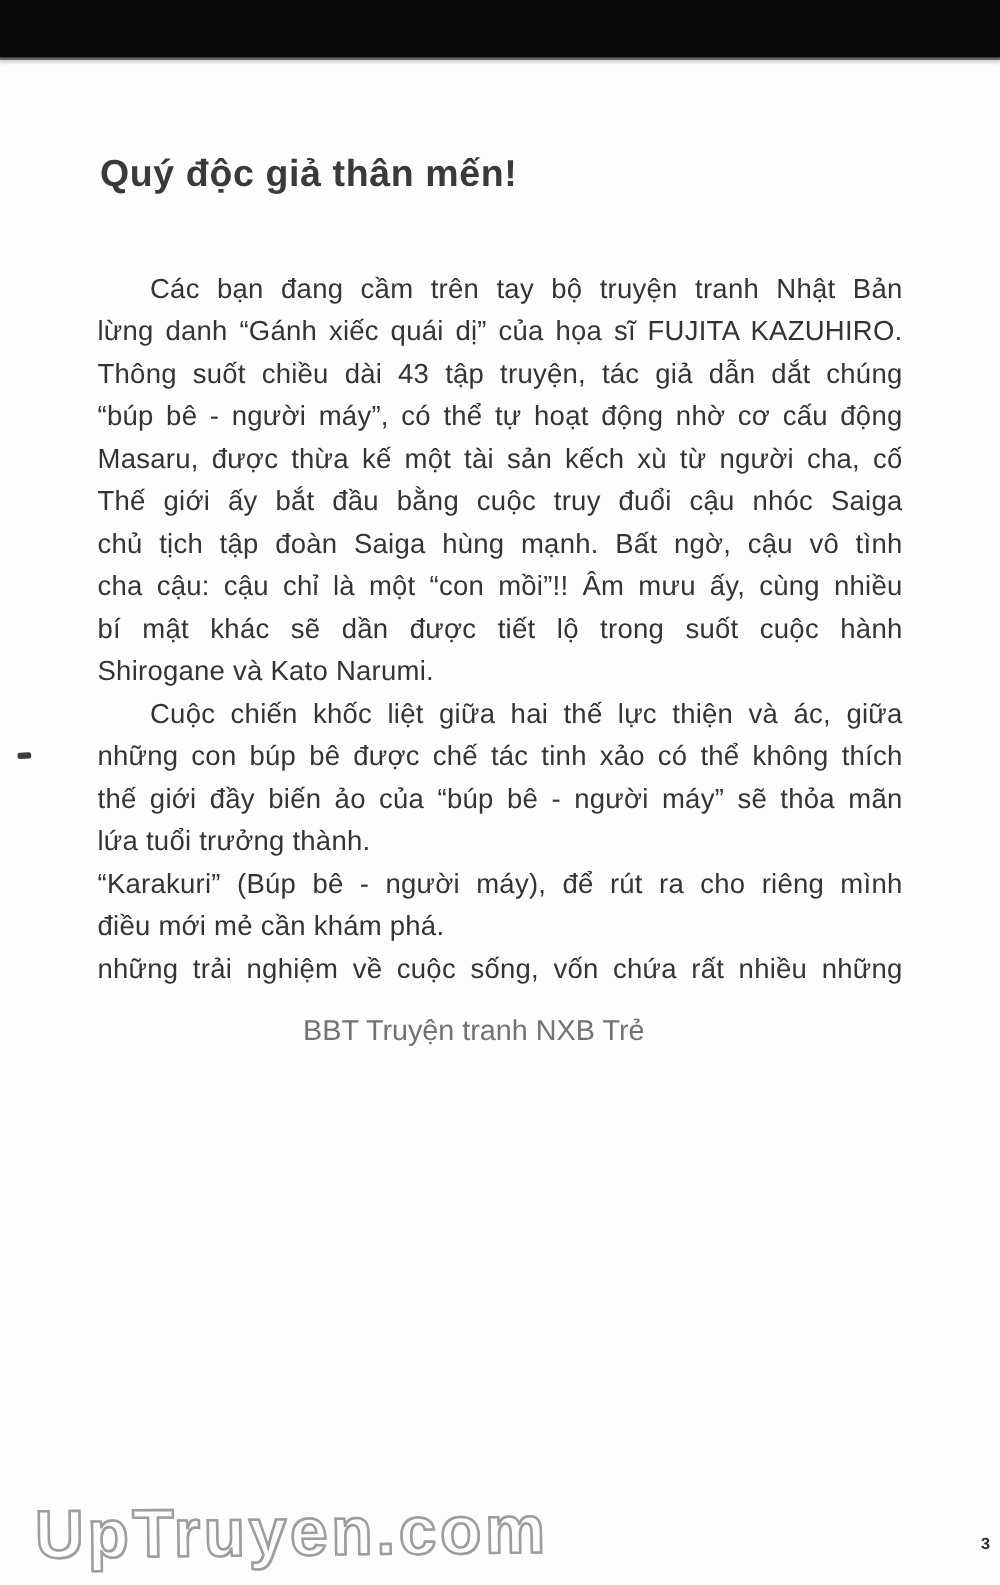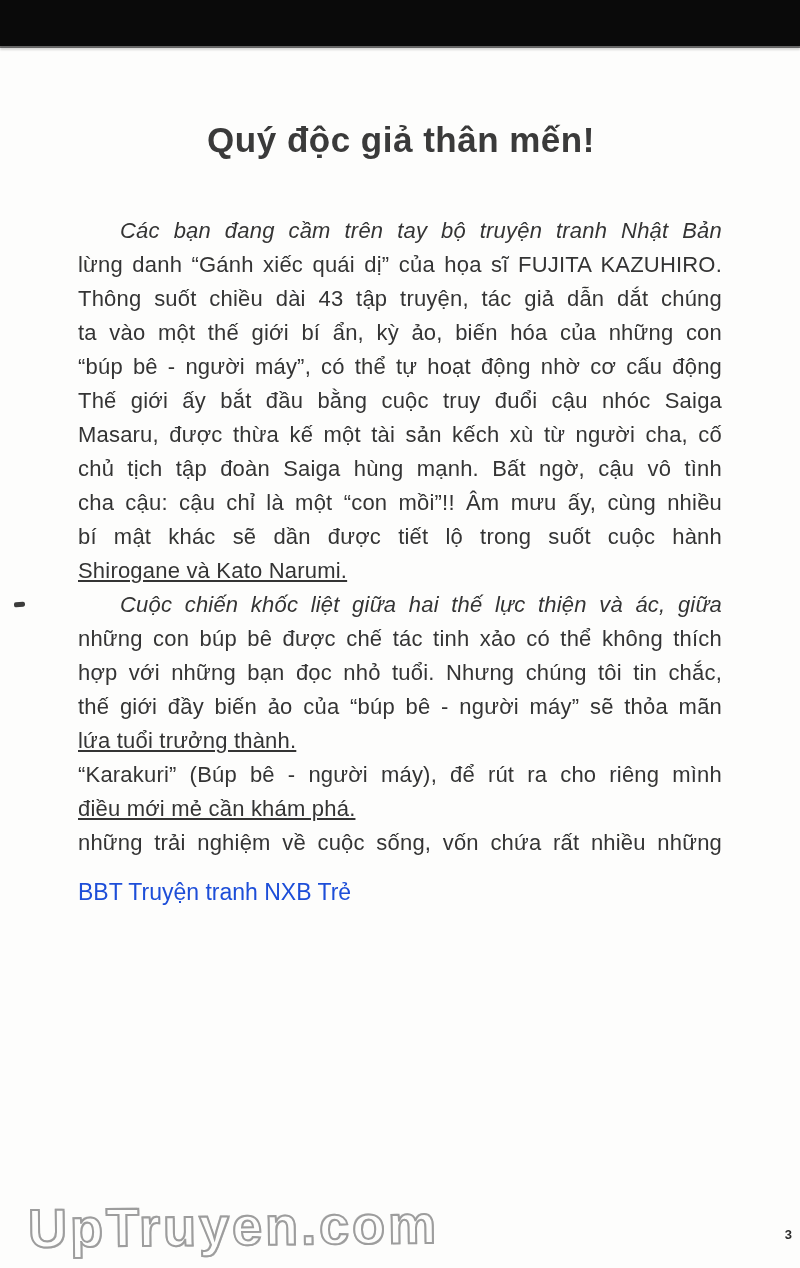--- a/index.html
+++ b/index.html
@@ -14,50 +14,48 @@
   .top-bar{
     position:absolute;top:0;left:0;width:800px;height:46px;
     background:#0a0a0a;
     box-shadow:0 2px 0 rgba(10,10,10,.55), 0 4px 2px rgba(10,10,10,.15);
   }
   .content{
     position:absolute;top:118px;left:78px;width:644px;
   }
   .doc-title{
     margin:0 0 52px 2px;
-    font-size:35px;line-height:44px;
+    font-size:30px;line-height:44px;
     font-weight:600;
     letter-spacing:.5px;
     color:#3a3a3a;
-    text-align:center;
   }
   .para{margin:0;}
   .line{
     font-size:22px;
     line-height:34px;height:34px;
     letter-spacing:.2px;
     text-align:justify;
     -moz-text-align-last:justify;
     text-align-last:justify;
     white-space:normal;
     overflow:hidden;
     color:#343434;
   }
-  .line.first{text-indent:42px;font-style:italic;}
+  .line.first{text-indent:42px;}
   .line.last{
     -moz-text-align-last:left;
     text-align-last:left;
-    text-decoration:underline;
   }
   .signature{
     margin-top:16px;
     padding-right:42px;
-    text-align:left;
+    text-align:center;
     font-size:23px;line-height:32px;
-    color:#1d4ed8;
+    color:#737373;
   }
   .watermark{
     position:absolute;
     left:28px;bottom:12px;
     font-size:54px;line-height:60px;
     font-weight:bold;
     letter-spacing:3px;
     color:#fdfdfc;
     -webkit-text-stroke:2px #9d9d9d;
     text-shadow:
@@ -90,33 +88,31 @@
   <div class="edge-mark"></div>
 
   <div class="content">
     <h1 class="doc-title">Quý độc giả thân mến!</h1>
 
     <div>
         <div class="para">
           <div class="line first">Các bạn đang cầm trên tay bộ truyện tranh Nhật Bản</div>
           <div class="line">lừng danh “Gánh xiếc quái dị” của họa sĩ FUJITA KAZUHIRO.</div>
           <div class="line">Thông suốt chiều dài 43 tập truyện, tác giả dẫn dắt chúng</div>
-          <div class="line">ta vào một thế giới bí ẩn, kỳ ảo, biến hóa của những con</div>
           <div class="line">“búp bê - người máy”, có thể tự hoạt động nhờ cơ cấu động</div>
+          <div class="line">Masaru, được thừa kế một tài sản kếch xù từ người cha, cố</div>
           <div class="line">Thế giới ấy bắt đầu bằng cuộc truy đuổi cậu nhóc Saiga</div>
-          <div class="line">Masaru, được thừa kế một tài sản kếch xù từ người cha, cố</div>
           <div class="line">chủ tịch tập đoàn Saiga hùng mạnh. Bất ngờ, cậu vô tình</div>
           <div class="line">cha cậu: cậu chỉ là một “con mồi”!! Âm mưu ấy, cùng nhiều</div>
           <div class="line">bí mật khác sẽ dần được tiết lộ trong suốt cuộc hành</div>
           <div class="line last">Shirogane và Kato Narumi.</div>
         </div>
         <div class="para">
           <div class="line first">Cuộc chiến khốc liệt giữa hai thế lực thiện và ác, giữa</div>
           <div class="line">những con búp bê được chế tác tinh xảo có thể không thích</div>
-          <div class="line">hợp với những bạn đọc nhỏ tuổi. Nhưng chúng tôi tin chắc,</div>
           <div class="line">thế giới đầy biến ảo của “búp bê - người máy” sẽ thỏa mãn</div>
           <div class="line last">lứa tuổi trưởng thành.</div>
         </div>
         <div class="para">
           <div class="line">“Karakuri” (Búp bê - người máy), để rút ra cho riêng mình</div>
           <div class="line last">điều mới mẻ cần khám phá.</div>
           <div class="line">những trải nghiệm về cuộc sống, vốn chứa rất nhiều những</div>
         </div>
       </div>
 

